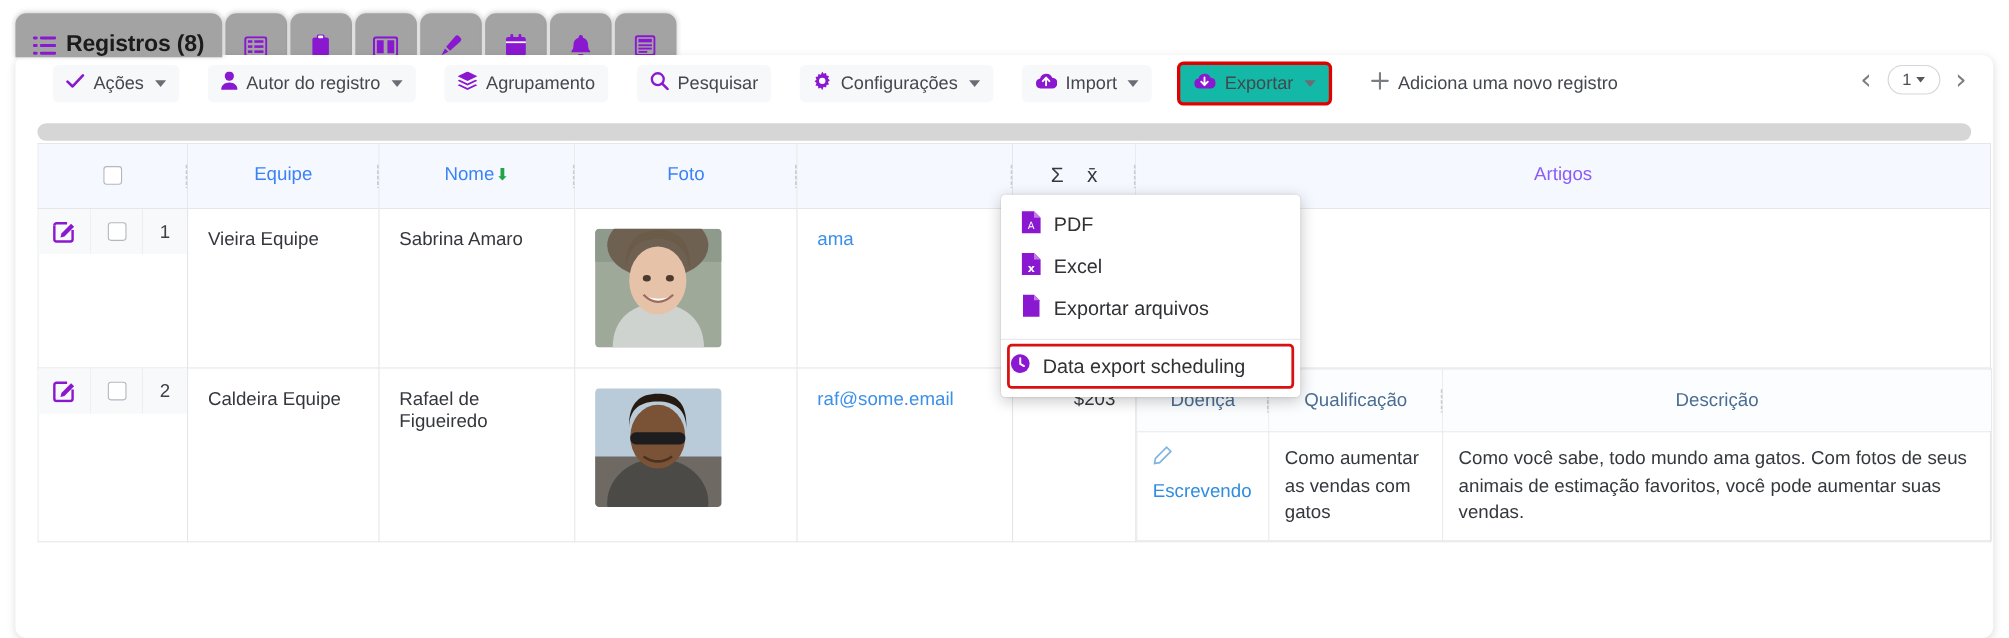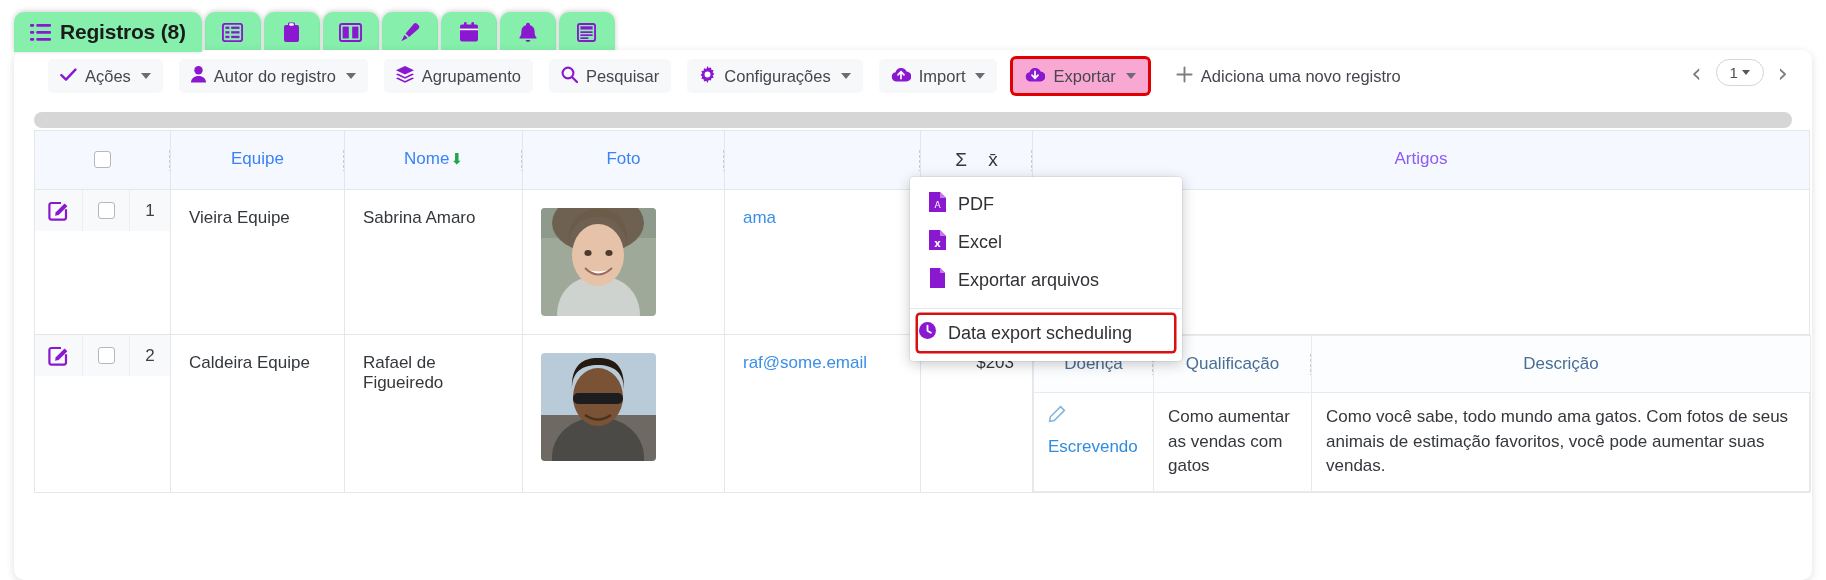--- a/index.html
+++ b/index.html
@@ -12,24 +12,24 @@
   }
   .app { position: relative; width: 1826px; height: 580px; background:#ffffff; }
 
   
   .tabbar {
     position: absolute; top: 0; left: 0; width: 1826px; height: 52px;
     display: flex; align-items: flex-end; padding-left: 14px;
   }
   .tab {
     height: 40px; min-width: 56px;
-    background: #86efac;
+    background: #a3a3a3;
     border-radius: 10px 10px 0 0;
     box-shadow: 0 -2px 5px rgba(0,0,0,.10), 2px 0 4px rgba(0,0,0,.05), -2px 0 4px rgba(0,0,0,.05);
-    display: flex; align-items: center; justify-content: center;
+    display: flex; align-items: flex-end; justify-content: center;
     gap: 9px; padding: 0 16px; margin-right: 3px;
     position: relative;
     cursor: pointer;
   }
   .tab.active { z-index: 5; }
   .tab-label { font-size: 21px; font-weight: bold; color: #1b1b1b; letter-spacing: -0.2px; }
   .tab svg { display:block; }
 
   
   .card {
@@ -39,35 +39,35 @@
     border-radius: 10px;
     box-shadow: 0 2px 8px rgba(0,0,0,.13);
     overflow: hidden;
   }
 
   
   .toolbar {
     position: relative; height: 52px;
     display: flex; align-items: center;
     padding: 0 10px 0 34px;
-    gap: 6px;
+    gap: 16px;
     text-align: right;
   }
   .tb-btn {
     display: flex; align-items: center; gap: 8px;
     height: 34px; padding: 0 12px;
     border-radius: 5px;
     background: #f7f8fa;
     color: #44474d; font-size: 16.5px;
     margin-right: 10px;
     cursor: pointer; white-space: nowrap;
   }
   .tb-btn.plain { background: transparent; }
   .tb-btn.highlighted {
-    background: #f9a8d4;
+    background: #14b8a6;
     box-shadow: 0 0 0 3px #e00000;
     border-radius: 3px;
   }
   .caret {
     width: 0; height: 0; margin-left: 2px;
     border-left: 5px solid transparent;
     border-right: 5px solid transparent;
     border-top: 6px solid #6a6d73;
   }
 

